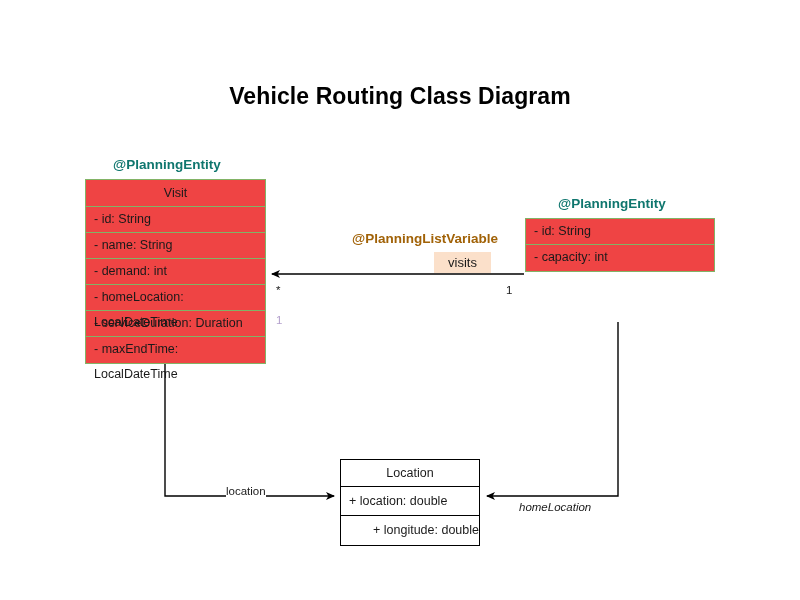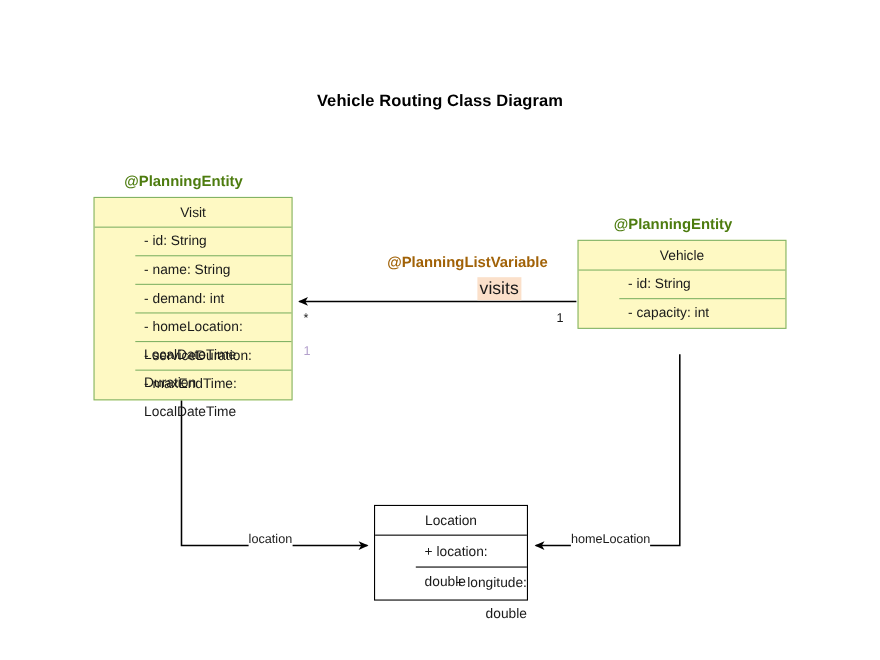--- a/index.html
+++ b/index.html
@@ -27,31 +27,31 @@
     height: 600px;
     pointer-events: none;
   }
 
   .diagram-title {
     position: absolute;
     left: 0;
     top: 83px;
     width: 800px;
     text-align: center;
-    font-size: 15px;
+    font-size: 23px;
     font-weight: bold;
     color: #000000;
     letter-spacing: 0.1px;
   }
 
   
   .class-box {
     position: absolute;
     box-sizing: border-box;
-    background: #fef9c3;
+    background: #ef4444;
     border: 1px solid #82b366;
   }
   .class-box.plain {
     background: #ffffff;
     border: 1px solid #000000;
   }
   .class-name {
     box-sizing: border-box;
     height: 27px;
     line-height: 26px;
@@ -64,21 +64,20 @@
     border-bottom: 1px solid #000000;
   }
   .class-attr {
     box-sizing: border-box;
     height: 26px;
     line-height: 25px;
     padding-left: 8px;
     font-size: 12.5px;
     color: #1a1a1a;
     border-bottom: 1px solid #82b366;
-    margin-left: 37px;
   }
   .class-attr:last-child {
     border-bottom: none;
   }
   .class-box.plain .class-attr {
     height: 29px;
     line-height: 28px;
     border-bottom: 1px solid #000000;
   }
   .class-box.plain .class-attr:last-child {
@@ -86,37 +85,37 @@
     text-align: right;
   }
 
   
   .annotation {
     position: absolute;
     font-size: 13.5px;
     font-weight: bold;
     white-space: nowrap;
   }
-  .annotation.entity { color: #4d7c0f; }
+  .annotation.entity { color: #0f766e; }
   .annotation.listvar { color: #a16207; }
 
   
   .edge-label {
     position: absolute;
     font-size: 11.5px;
     color: #1a1a1a;
     background: #ffffff;
     white-space: nowrap;
     line-height: 14px;
   }
   .edge-label.badge {
     background: #fbe0ca;
-    padding: 3px 2px;
+    padding: 3px 14px;
     line-height: 15px;
-    font-size: 16px;
+    font-size: 13px;
   }
   .multiplicity {
     position: absolute;
     font-size: 11.5px;
     color: #1a1a1a;
     white-space: nowrap;
   }
   .multiplicity.muted { color: #b3a0cc; }
 </style>
 </head>
@@ -151,21 +150,20 @@
     <div class="class-attr">- name: String</div>
     <div class="class-attr">- demand: int</div>
     <div class="class-attr">- homeLocation: LocalDateTime</div>
     <div class="class-attr">- serviceDuration: Duration</div>
     <div class="class-attr">- maxEndTime: LocalDateTime</div>
   </div>
 
   <div class="annotation entity" style="left:558px; top:196px;">@PlanningEntity</div>
 
   <div class="class-box" style="left:525px; top:218px; width:190px;">
-    <div class="class-name">Vehicle</div>
     <div class="class-attr">- id: String</div>
     <div class="class-attr">- capacity: int</div>
   </div>
 
   <div class="class-box plain" style="left:340px; top:459px; width:140px;">
     <div class="class-name">Location</div>
     <div class="class-attr">+ location: double</div>
     <div class="class-attr">+ longitude: double</div>
   </div>
 
@@ -174,15 +172,15 @@
   <div class="edge-label badge" style="left:434px; top:252px;">visits</div>
 
   <div class="multiplicity" style="left:506px; top:284px;">1</div>
 
   <div class="multiplicity" style="left:276px; top:284px;">*</div>
 
   <div class="multiplicity muted" style="left:276px; top:314px;">1</div>
 
   <div class="edge-label" style="left:226px; top:484px;">location</div>
 
-  <div class="edge-label" style="left:519px; top:484px;">homeLocation</div>
+  <div class="edge-label" style="left:519px; top:500px;font-style:italic;">homeLocation</div>
 
 </div>
 
 </body></html>

